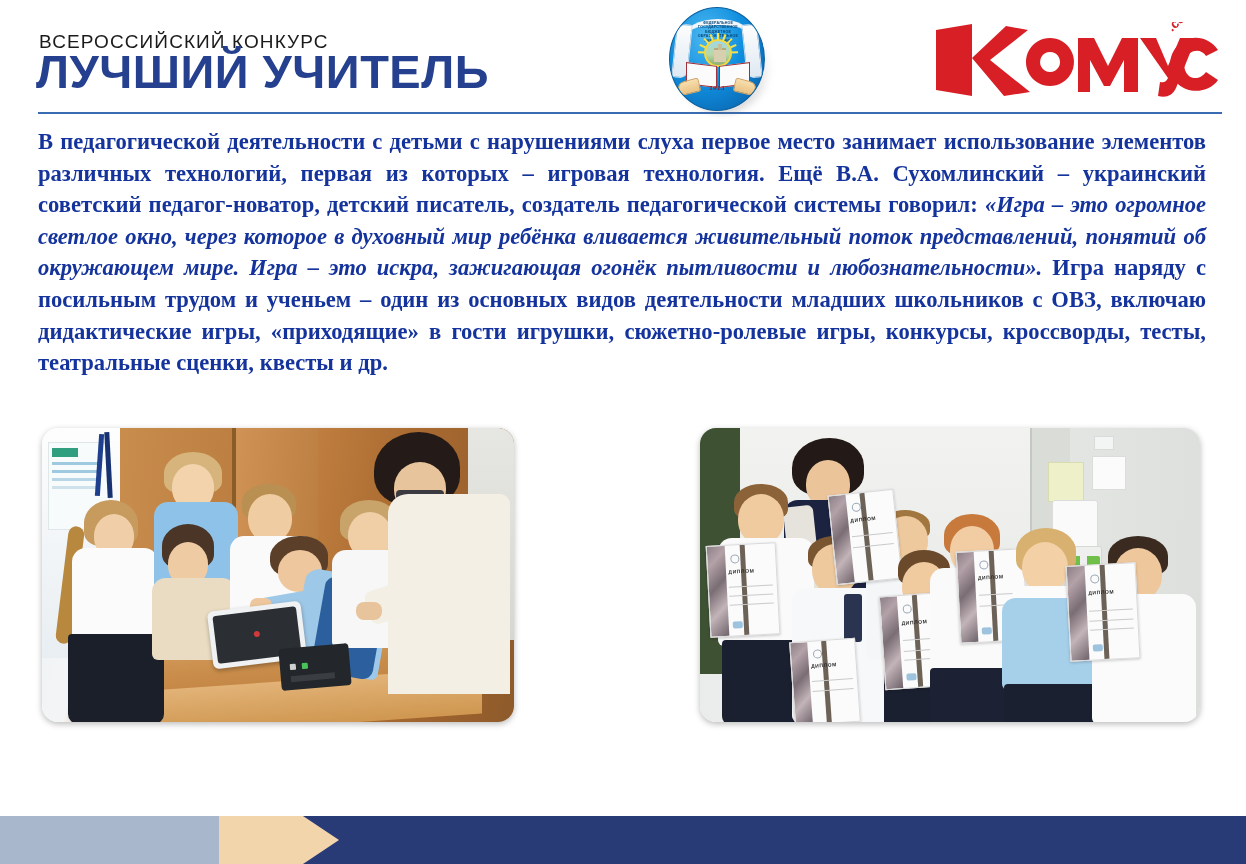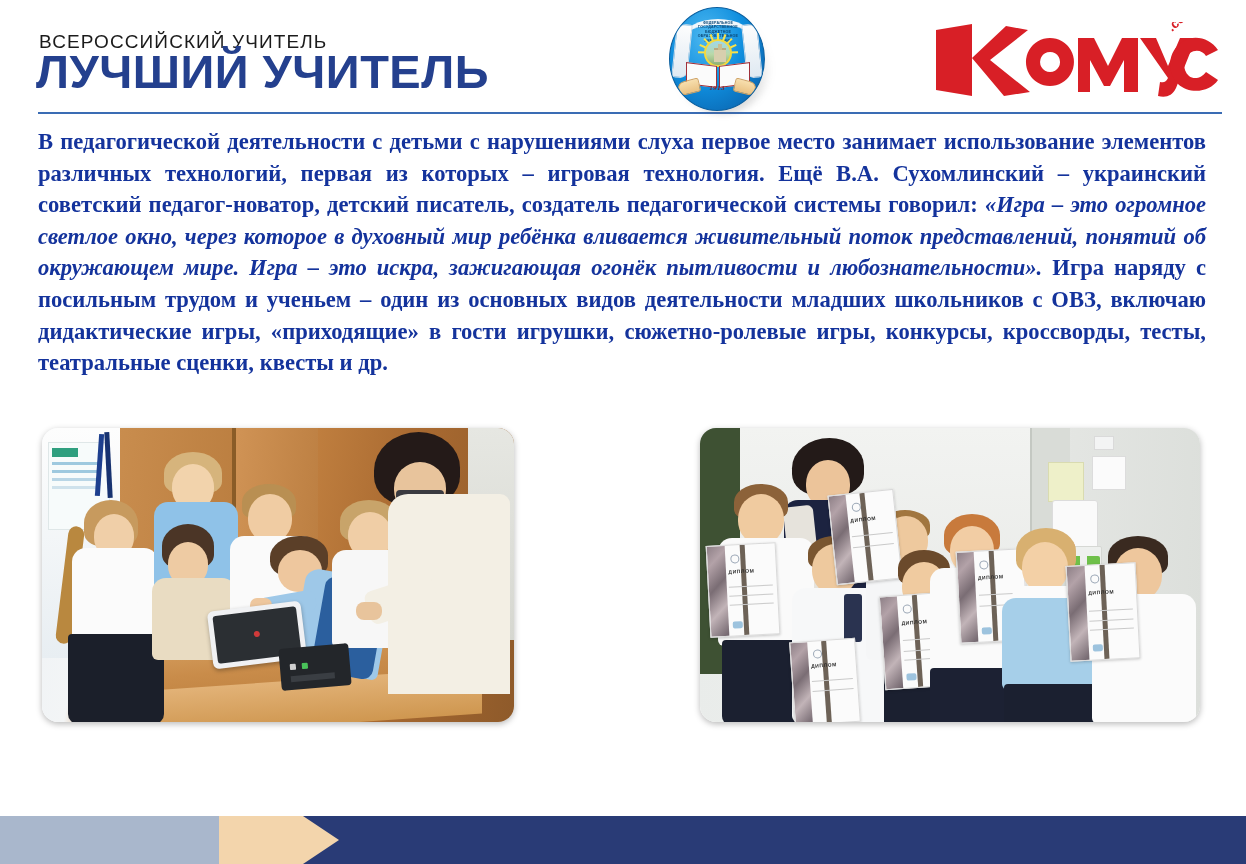--- a/index.html
+++ b/index.html
@@ -206,21 +206,21 @@
     position:absolute; left:219px; top:0; width:120px; height:48px; background:#f3d5ac;
     clip-path:polygon(0 0, 84px 0, 120px 24px, 84px 48px, 0 48px);
   }
   .bb-top-white { position:absolute; left:0; top:-2px; width:1246px; height:2px; background:#ffffff; }
 </style>
 </head>
 <body>
 
 <div class="header">
 
-  <div class="hdr-kicker">ВСЕРОССИЙСКИЙ  УЧИТЕЛЬ</div>
+  <div class="hdr-kicker">ВСЕРОССИЙСКИЙ  КОНКУРС</div>
   <div class="hdr-title">ЛУЧШИЙ УЧИТЕЛЬ</div>
   <div class="hdr-rule"></div>
 
   <div class="emblem-wrap">
     <div class="emblem-shadow"></div>
     <div class="emblem">
 
       <div class="em-arc"></div>
       <div class="em-arctext">ФЕДЕРАЛЬНОЕ ГОСУДАРСТВЕННОЕ БЮДЖЕТНОЕ ОБРАЗОВАТЕЛЬНОЕ УЧРЕЖДЕНИЕ</div>
 

